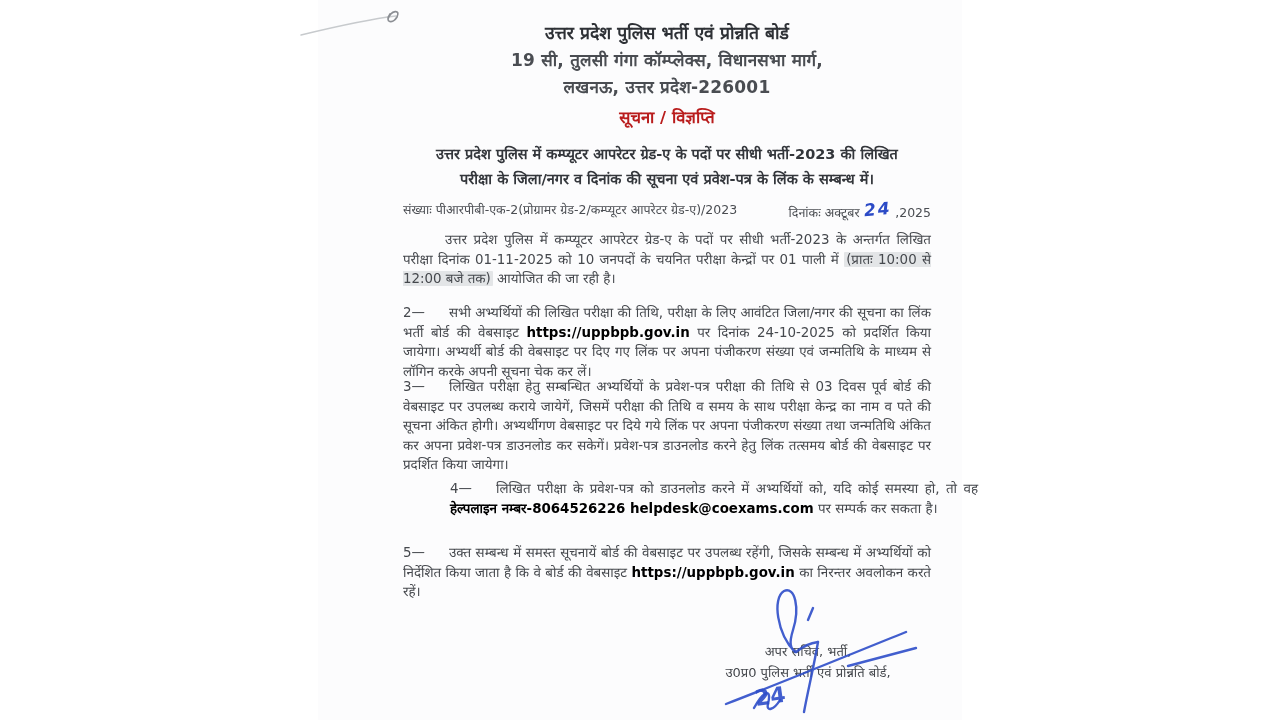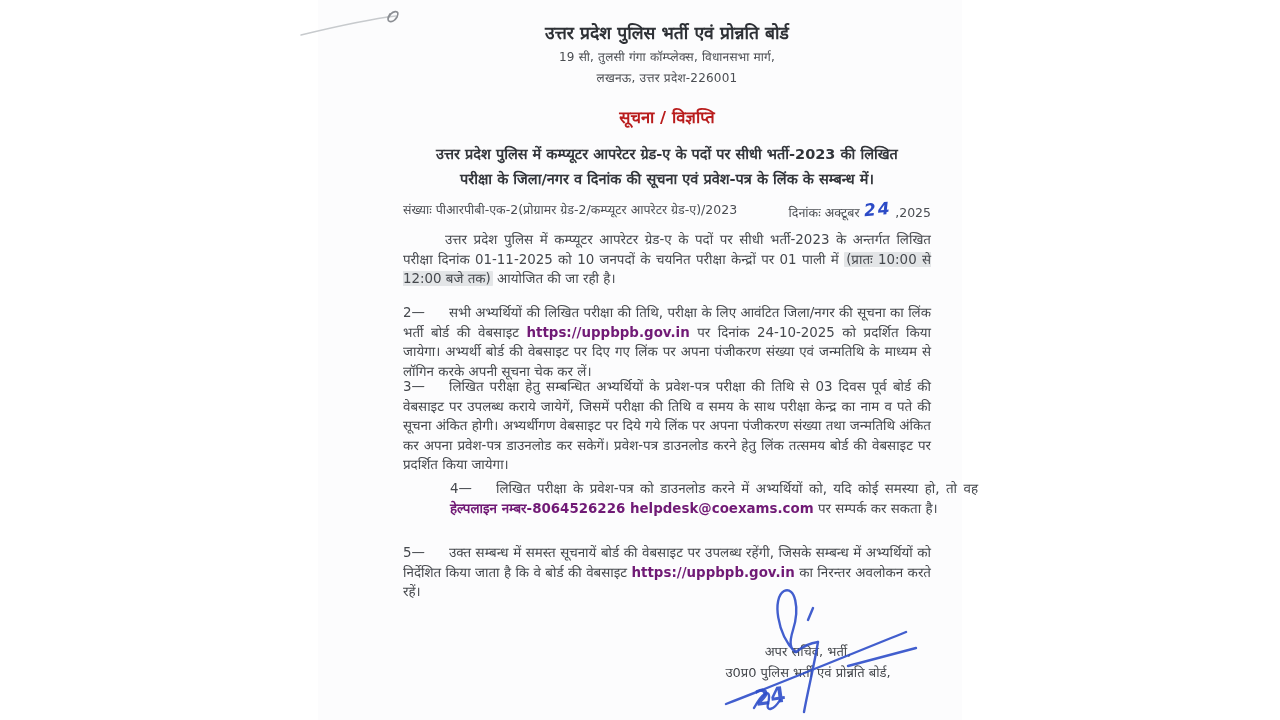--- a/index.html
+++ b/index.html
@@ -20,21 +20,21 @@
     width: 644px; height: 720px;
     background: #fcfcfd;
   }
   .abs { position: absolute; }
   .center { text-align: center; }
 
   
   #header-block { left: 403px; top: 16px; width: 528px; }
   .govt-line { font-size: 11.5px; color: #55585d; letter-spacing: .4px; }
   .board-name { font-size: 17.5px; font-weight: bold; color: #2e3136; margin-top: 4px; }
-  .addr { font-size: 12px; color: #4a4d52; margin-top: 4px; letter-spacing: .2px; }
+  .addr { font-size: 17px; color: #4a4d52; margin-top: 4px; letter-spacing: .2px; font-weight: bold; }
 
   
   #notice-heading { left: 403px; top: 105px; width: 528px; font-size: 16.5px; font-weight: bold; color: #b91c1c; }
 
   
   #subject-block { left: 383px; top: 142px; width: 568px; font-size: 14.5px; font-weight: bold; color: #33363b; line-height: 25px; }
 
   
   #ref-row { left: 403px; top: 201px; width: 528px; display: flex; justify-content: space-between; align-items: flex-start; font-size: 12.5px; color: #4a4d52; }
   .date-part { white-space: nowrap; }
@@ -57,21 +57,21 @@
   #para-2 { top: 303px; }
   #para-3 { top: 377px; }
   #para-4 { top: 479px; margin-left: 47px; }
   #para-5 { top: 543px; }
   .para-num { padding-right: 24px; }
   .hl {
     background: #e3e5e7;
     padding: 0 2px;
     border-radius: 1px;
   }
-  .b { font-weight: bold; color: #701a75; }
+  .b { font-weight: bold; color: #000000; }
 
   
   #sig-block { left: 688px; top: 641px; width: 240px; font-size: 13px; color: #45484d; line-height: 21px; text-align: center; }
   #sig-svg { left: 698px; top: 586px; width: 234px; height: 132px; pointer-events: none; }
   #top-scribble { left: 298px; top: 2px; width: 112px; height: 42px; }
 </style>
 </head>
 <body>
 
 <div id="canvas">

